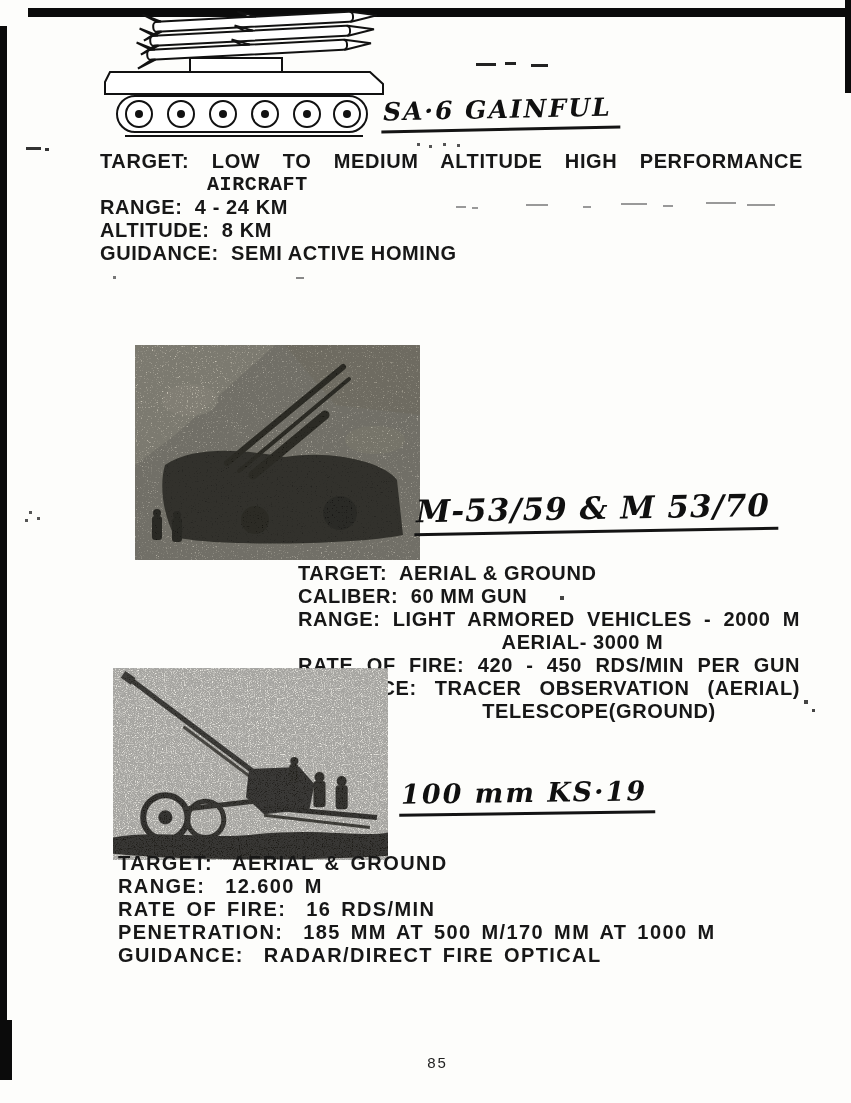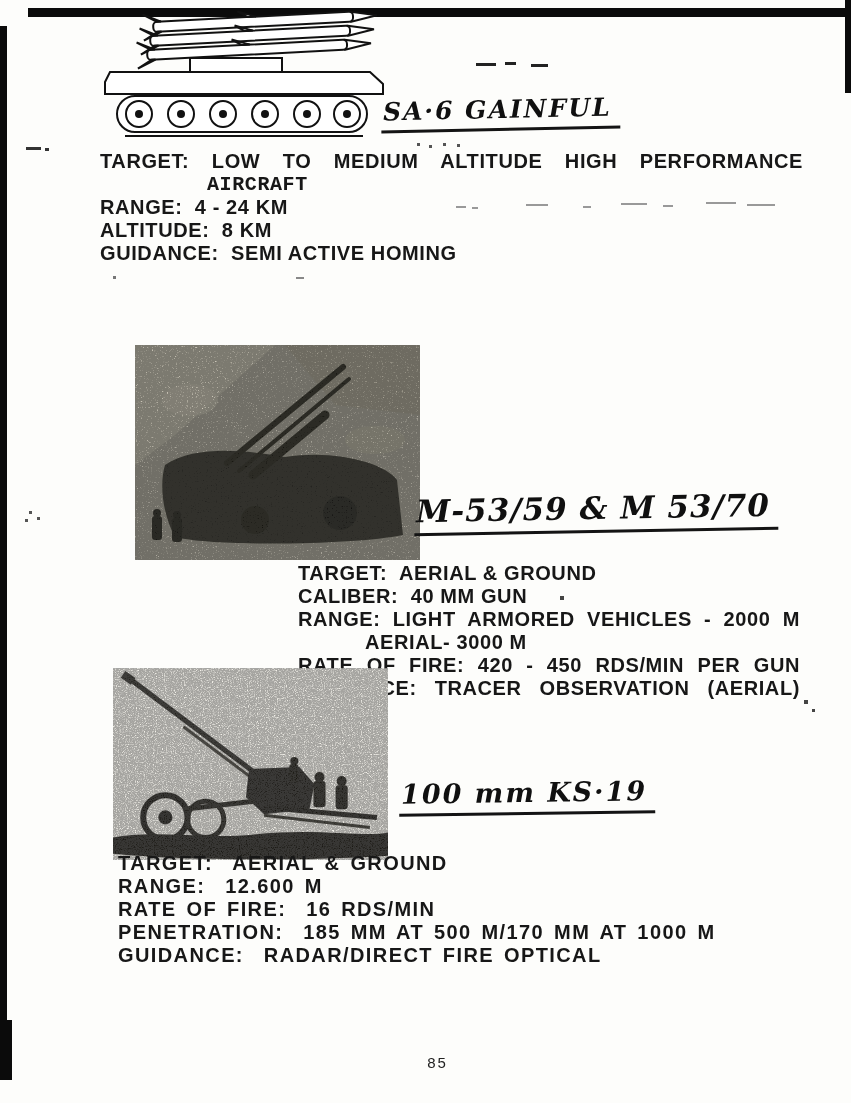--- a/index.html
+++ b/index.html
@@ -18,21 +18,21 @@
     color:#101010; border-bottom:3px solid #141414; padding:0 8px 4px 2px;
     white-space:nowrap;
   }
   .sa6-title  { left:381px; top:95px;  font-size:25px; letter-spacing:2px; transform:rotate(-1.2deg); }
   .m53-title  { left:414px; top:490px; font-size:31px; letter-spacing:1px; transform:rotate(-1deg); }
   .ks19-title { left:399px; top:777px; font-size:27px; letter-spacing:2px; transform:rotate(-0.8deg); }
 
   .specs { position:absolute; font-size:20px; line-height:23px; letter-spacing:0.6px; }
   .spec  { white-space:pre-wrap; }
   .jline { text-align:justify; text-align-last:justify; }
-  .row   { display:flex; justify-content:flex-start; }
+  .row   { display:flex; justify-content:center; }
 
   .sa6-specs  { left:100px; top:150px; width:703px; }
   .sa6-indent { padding-left:107px;font-family:Liberation Mono, monospace; }
   .m53-specs  { left:298px; top:562px; width:502px; }
   .m53-ind1   { padding-left:67px; }
   .m53-ind2   { padding-left:100px; }
   .ks19-specs { left:118px; top:852px; width:600px; letter-spacing:1.4px; word-spacing:3px; }
 
   .pagenum {
     position:absolute; left:12px; top:1022px; width:100%;
@@ -155,28 +155,32 @@
         <circle cx="42" cy="170" r="4"></circle>
           <rect x="37" y="173" width="10" height="24" rx="3"></rect>
       </g>
       <rect width="285" height="215" filter="url(#grainM)" opacity="0.55"></rect>
     </svg>
   </div>
   <div class="hand m53-title">M-53/59 &amp; M 53/70</div>
 
   <div class="specs m53-specs">
     <div class="spec">TARGET:  AERIAL &amp; GROUND</div>
-    <div class="spec">CALIBER:  40 MM GUN</div>
+    <div class="spec">CALIBER:  60 MM GUN</div>
     <div class="spec jline">RANGE: LIGHT ARMORED VEHICLES - 2000 M</div>
     <div class="spec row m53-ind1">
       <span>AERIAL</span>
       <span>- 3000 M</span>
     </div>
     <div class="spec jline">RATE OF FIRE: 420 - 450 RDS/MIN PER GUN</div>
     <div class="spec jline">GUIDANCE: TRACER OBSERVATION (AERIAL)</div>
+    <div class="spec row m53-ind2">
+      <span>TELESCOPE</span>
+      <span>(GROUND)</span>
+    </div>
   </div>
 
   <div class="img-wrap" style="left:113px;top:668px;width:275px;height:192px;">
     <svg viewBox="0 0 273 190">
       <defs>
         <filter id="grainK" x="0" y="0" width="100%" height="100%">
           <feTurbulence type="fractalNoise" baseFrequency="0.9" numOctaves="2" seed="11"></feTurbulence>
           <feColorMatrix type="matrix" values="0 0 0 0 0.1  0 0 0 0 0.1  0 0 0 0 0.1  1.6 1.6 1.6 0 -1.45"></feColorMatrix>
         </filter>
       </defs>

